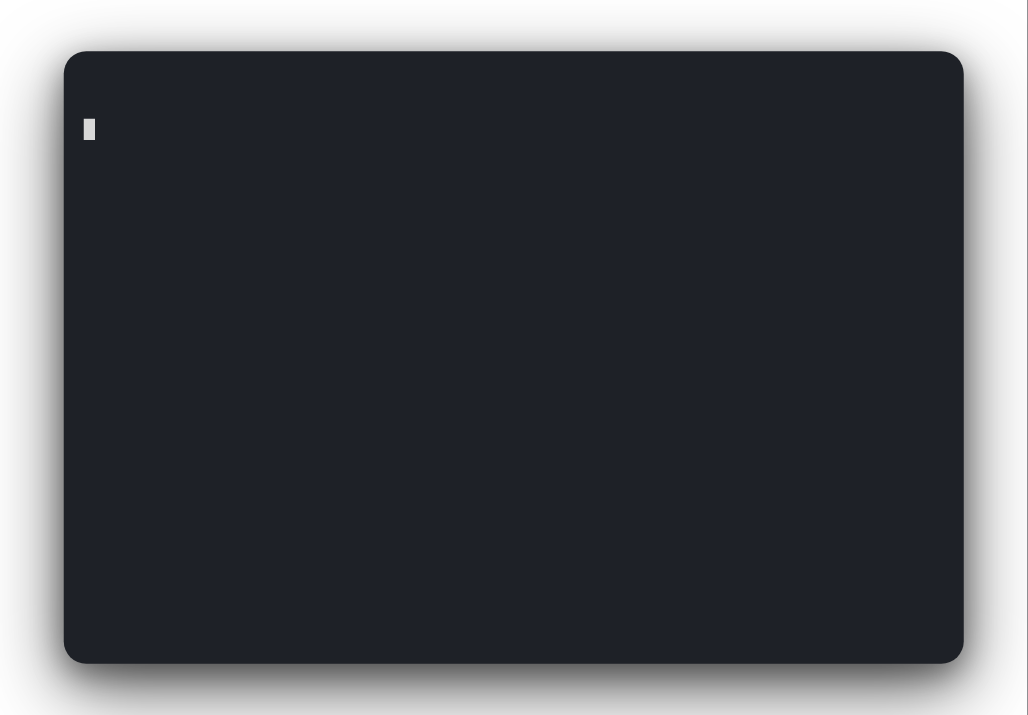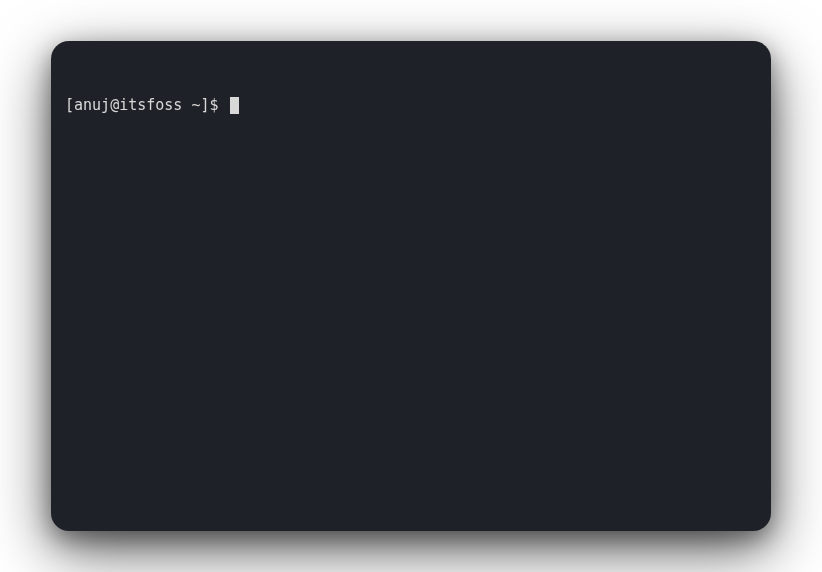--- a/index.html
+++ b/index.html
@@ -48,16 +48,16 @@
       margin-left: 2px;
       vertical-align: middle;
     }
   </style>
 </head>
 <body>
 
 <div class="terminal-window">
   <div class="terminal-content">
     <div class="prompt-line">
-      <span class="prompt-text">[anuj@itsfoss ~]$ </span><span class="cursor"></span>
+      <span class="cursor"></span>
     </div>
   </div>
 </div>
 
 </body></html>

